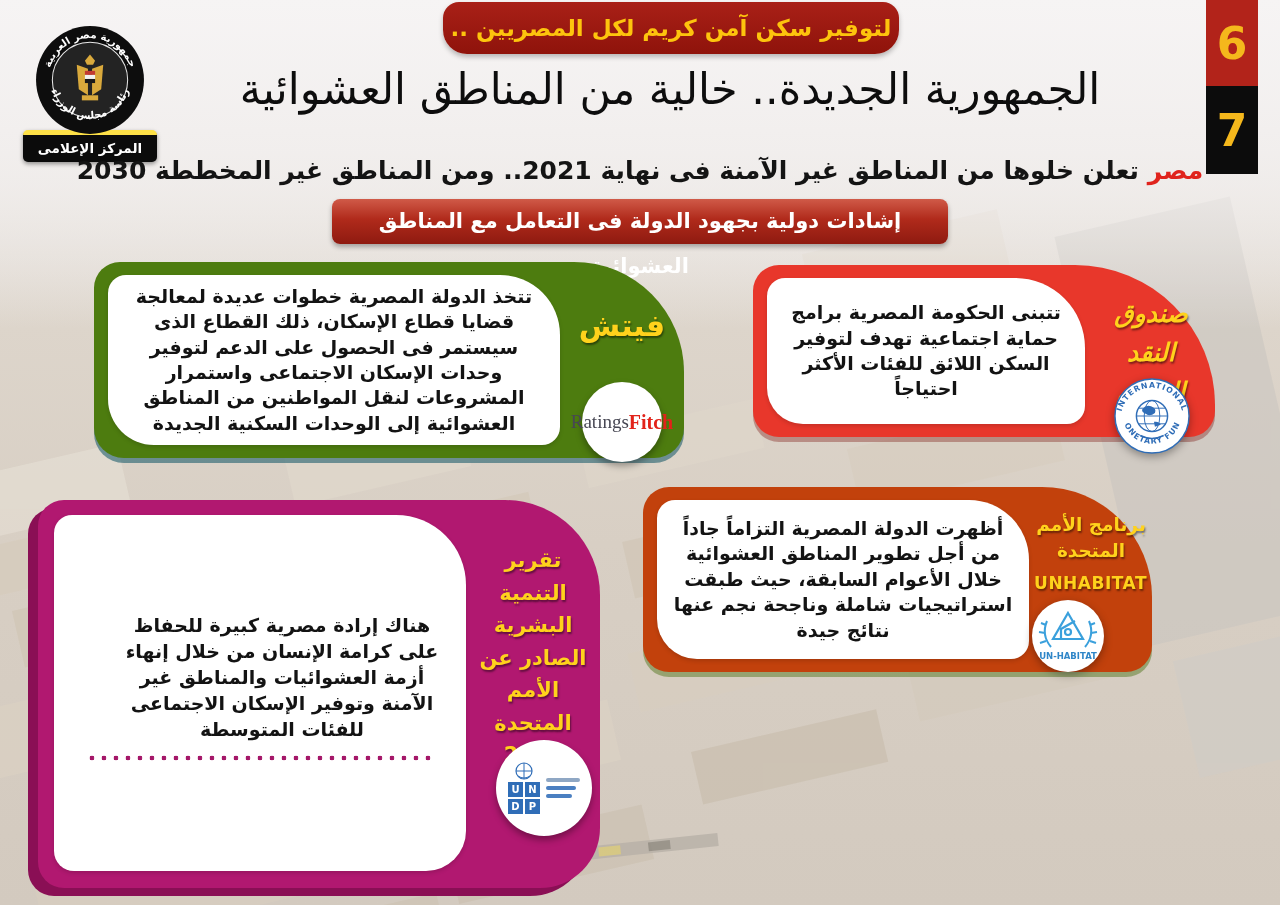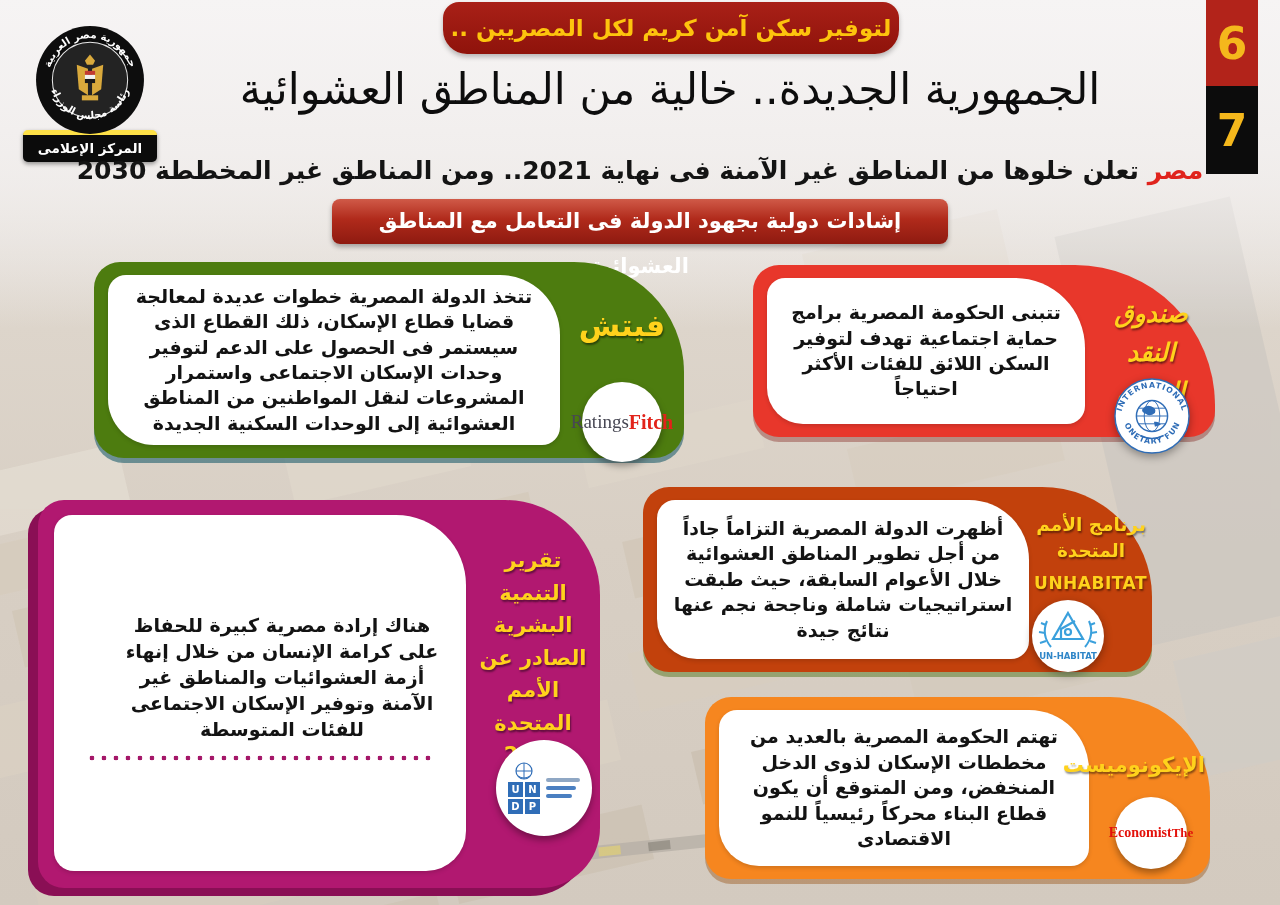--- a/index.html
+++ b/index.html
@@ -266,22 +266,14 @@
         </div>
         <div class="undp-lines">
             <i></i>
             <i></i>
             <i></i>
           </div>
       </div>
     </div>
   </div>
 
-  <div class="card c-eco">
-    <div class="quote">تهتم الحكومة المصرية بالعديد من مخططات الإسكان لذوى الدخل المنخفض، ومن المتوقع أن يكون قطاع البناء محركاً رئيسياً للنمو الاقتصادى</div>
-    <div class="cl">الإيكونوميست</div>
-    <div class="logo-circle">
-      <span class="eco-l1">The</span>
-      <span class="eco-l2">Economist</span>
-    </div>
-  </div>
 
 </div>
 
 </body></html>

